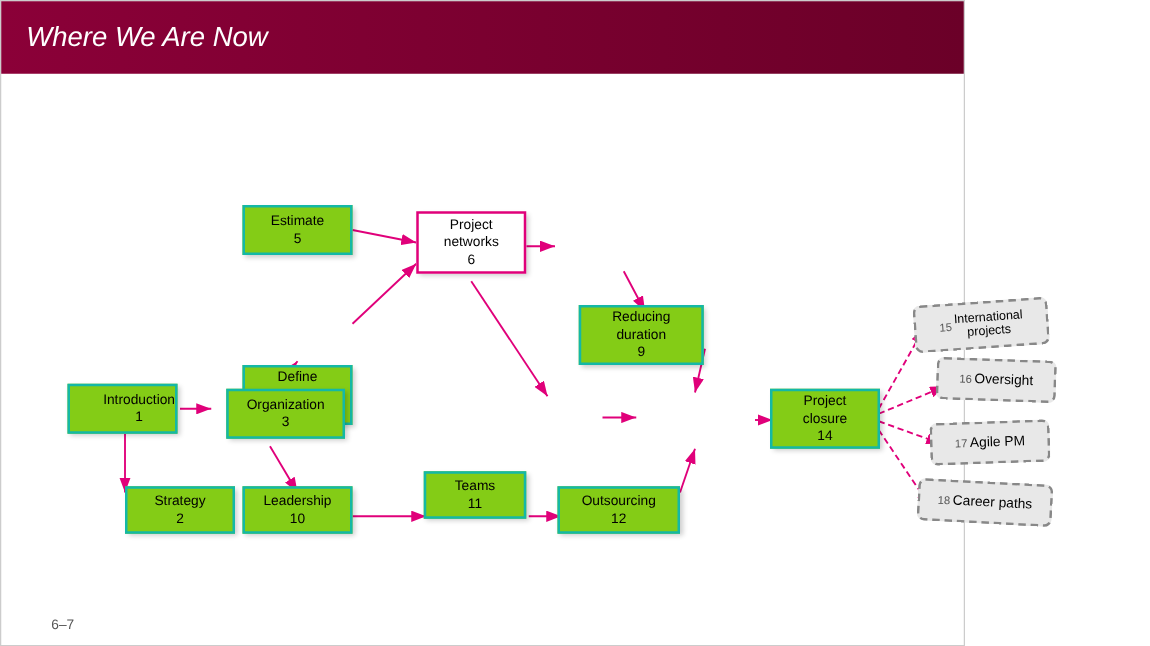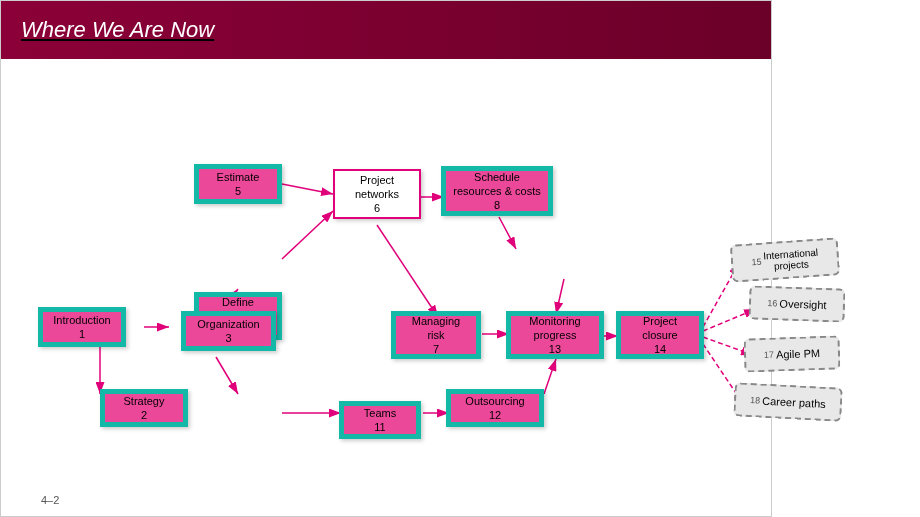--- a/index.html
+++ b/index.html
@@ -10,21 +10,20 @@
       height: 517px;
       overflow: hidden;
     }
 
     .slide {
       width: 772px;
       height: 517px;
       background: #fff;
       position: relative;
       border: 1px solid #ccc;
-      text-decoration: underline;
     }
 
     .header {
       background: linear-gradient(to right, #8b0038, #6b0028);
       width: 100%;
       height: 58px;
       display: flex;
       align-items: center;
       padding-left: 20px;
     }
@@ -39,22 +38,22 @@
     .diagram-area {
       position: absolute;
       top: 58px;
       left: 0;
       width: 920px;
       height: 440px;
     }
 
     .node {
       position: absolute;
-      background: #ec4899;
-      border: 5px solid #14b8a6;
+      background: #84cc16;
+      border: 2px solid #14b8a6;
       text-align: center;
       font-size: 11px;
       display: flex;
       align-items: center;
       justify-content: center;
       flex-direction: column;
       line-height: 1.3;
       box-shadow: 2px 2px 4px rgba(0,0,0,0.2);
     }
 
@@ -135,65 +134,62 @@
       <line x1="563" y1="220" x2="555" y2="255" stroke="#e0007a" stroke-width="1.5" marker-end="url(#arrowhead)"></line>
 
       <line x1="603" y1="277" x2="617" y2="277" stroke="#e0007a" stroke-width="1.5" marker-end="url(#arrowhead)"></line>
 
       <line x1="702" y1="268" x2="738" y2="204" stroke="#e0007a" stroke-width="1.5" stroke-dasharray="5,3" marker-end="url(#arrowhead-dashed)"></line>
       <line x1="702" y1="272" x2="755" y2="250" stroke="#e0007a" stroke-width="1.5" stroke-dasharray="5,3" marker-end="url(#arrowhead-dashed)"></line>
       <line x1="702" y1="278" x2="752" y2="296" stroke="#e0007a" stroke-width="1.5" stroke-dasharray="5,3" marker-end="url(#arrowhead-dashed)"></line>
       <line x1="702" y1="285" x2="743" y2="346" stroke="#e0007a" stroke-width="1.5" stroke-dasharray="5,3" marker-end="url(#arrowhead-dashed)"></line>
     </svg>
 
-    <div class="node" style="left:37px; top:248px; width:88px; height:40px;">
+    <div class="node" style="left:53px; top:248px; width:88px; height:40px;align-items:flex-end;">
       <span class="node-label">Introduction<br>1</span>
     </div>
 
     <div class="node" style="left:193px; top:105px; width:88px; height:40px;">
       <span class="node-label">Estimate<br>5</span>
     </div>
 
     <div class="node" style="left:193px; top:185px; width:88px; height:48px;margin-top:48px;">
       <span class="node-label">Define<br>project<br>4</span>
     </div>
 
     <div class="node" style="left:180px; top:252px; width:95px; height:40px;">
       <span class="node-label">Organization<br>3</span>
     </div>
 
     <div class="node" style="left:55px; top:330px; width:88px; height:38px;margin-left:44px;">
       <span class="node-label">Strategy<br>2</span>
     </div>
 
+    <div class="node" style="left:193px; top:330px; width:88px; height:38px;">
+      <span class="node-label">Leadership<br>10</span>
+    </div>
 
     <div class="node highlighted" style="left:332px; top:110px; width:88px; height:50px;">
       <span class="node-label">Project<br>networks<br>6</span>
     </div>
 
-    <div class="node" style="left:440px; top:107px; width:112px; height:50px;">
-      <span class="node-label">Schedule<br>resources &amp; costs<br>8</span>
-    </div>
-
-
-    <div class="node" style="left:390px; top:252px; width:90px; height:48px;">
-      <span class="node-label">Managing<br>risk<br>7</span>
-    </div>
-
-    <div class="node" style="left:338px; top:342px; width:82px; height:38px;">
+
+    <div class="node" style="left:462px; top:185px; width:100px; height:48px;">
+      <span class="node-label">Reducing<br>duration<br>9</span>
+    </div>
+
+
+    <div class="node" style="left:338px; top:318px; width:82px; height:38px;">
       <span class="node-label">Teams<br>11</span>
     </div>
 
     <div class="node" style="left:445px; top:330px; width:98px; height:38px;">
       <span class="node-label">Outsourcing<br>12</span>
     </div>
 
-    <div class="node" style="left:505px; top:252px; width:98px; height:48px;">
-      <span class="node-label">Monitoring<br>progress<br>13</span>
-    </div>
 
     <div class="node" style="left:615px; top:252px; width:88px; height:48px;">
       <span class="node-label">Project<br>closure<br>14</span>
     </div>
 
     <div style="position:absolute; left:730px; top:182px; width:108px; height:38px;
                 background:#e8e8e8; border:2px dashed #888; border-radius:6px;
                 transform:rotate(-4deg); display:flex; align-items:center; justify-content:center;
                 font-size:10px; text-align:center;">
       <span style="color:#555; font-size:9px; margin-right:2px;">15</span>
@@ -219,14 +215,14 @@
     <div style="position:absolute; left:733px; top:326px; width:108px; height:34px;
                 background:#e8e8e8; border:2px dashed #888; border-radius:6px;
                 transform:rotate(3deg); display:flex; align-items:center; justify-content:center;
                 font-size:11px; text-align:center;">
       <span style="color:#555; font-size:9px; margin-right:2px;">18</span>
       <span class="node-label">Career paths</span>
     </div>
 
   </div>
 
-  <div class="footer-text">4–2</div>
+  <div class="footer-text">6–7</div>
 </div>
 
 </body></html>

